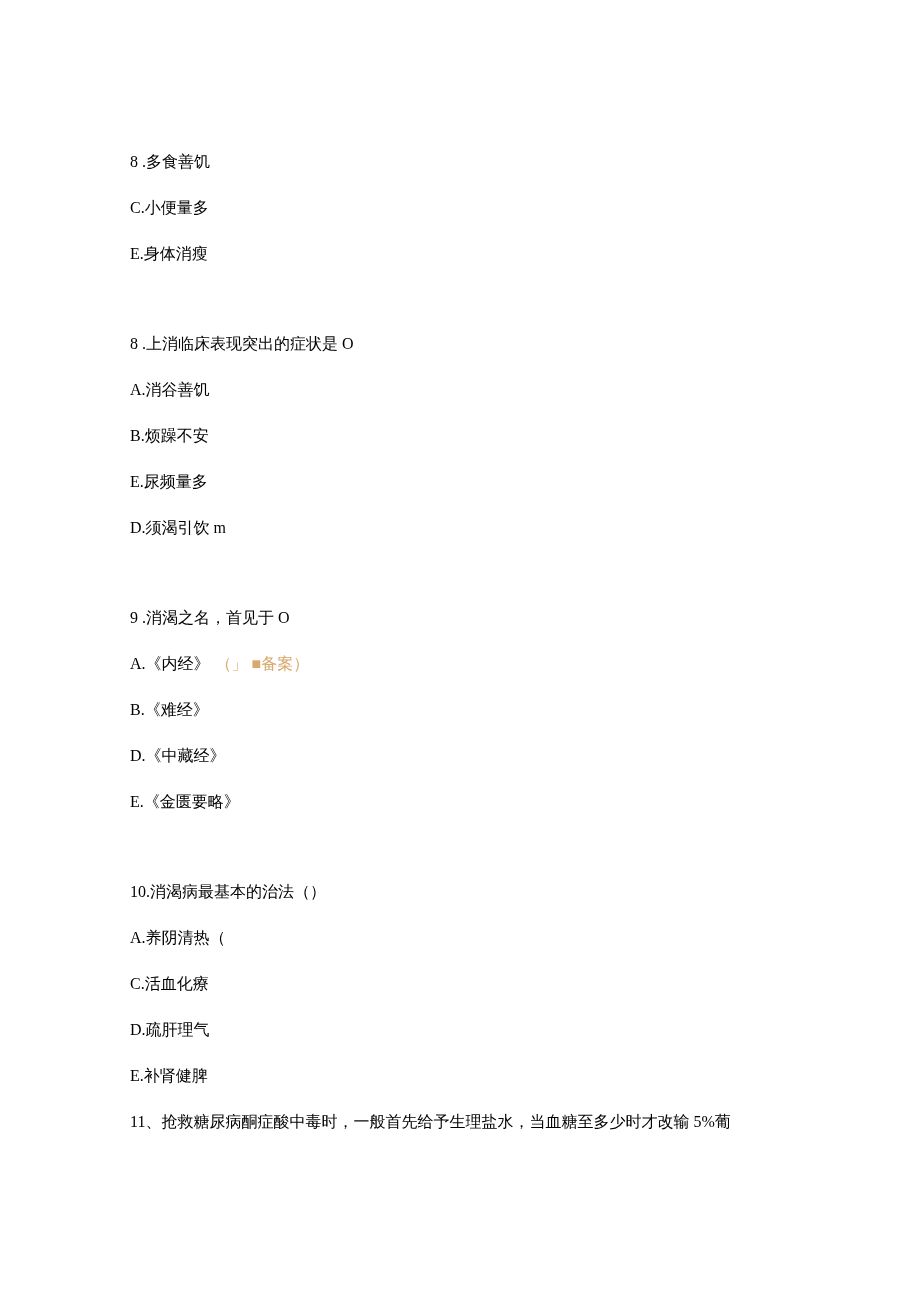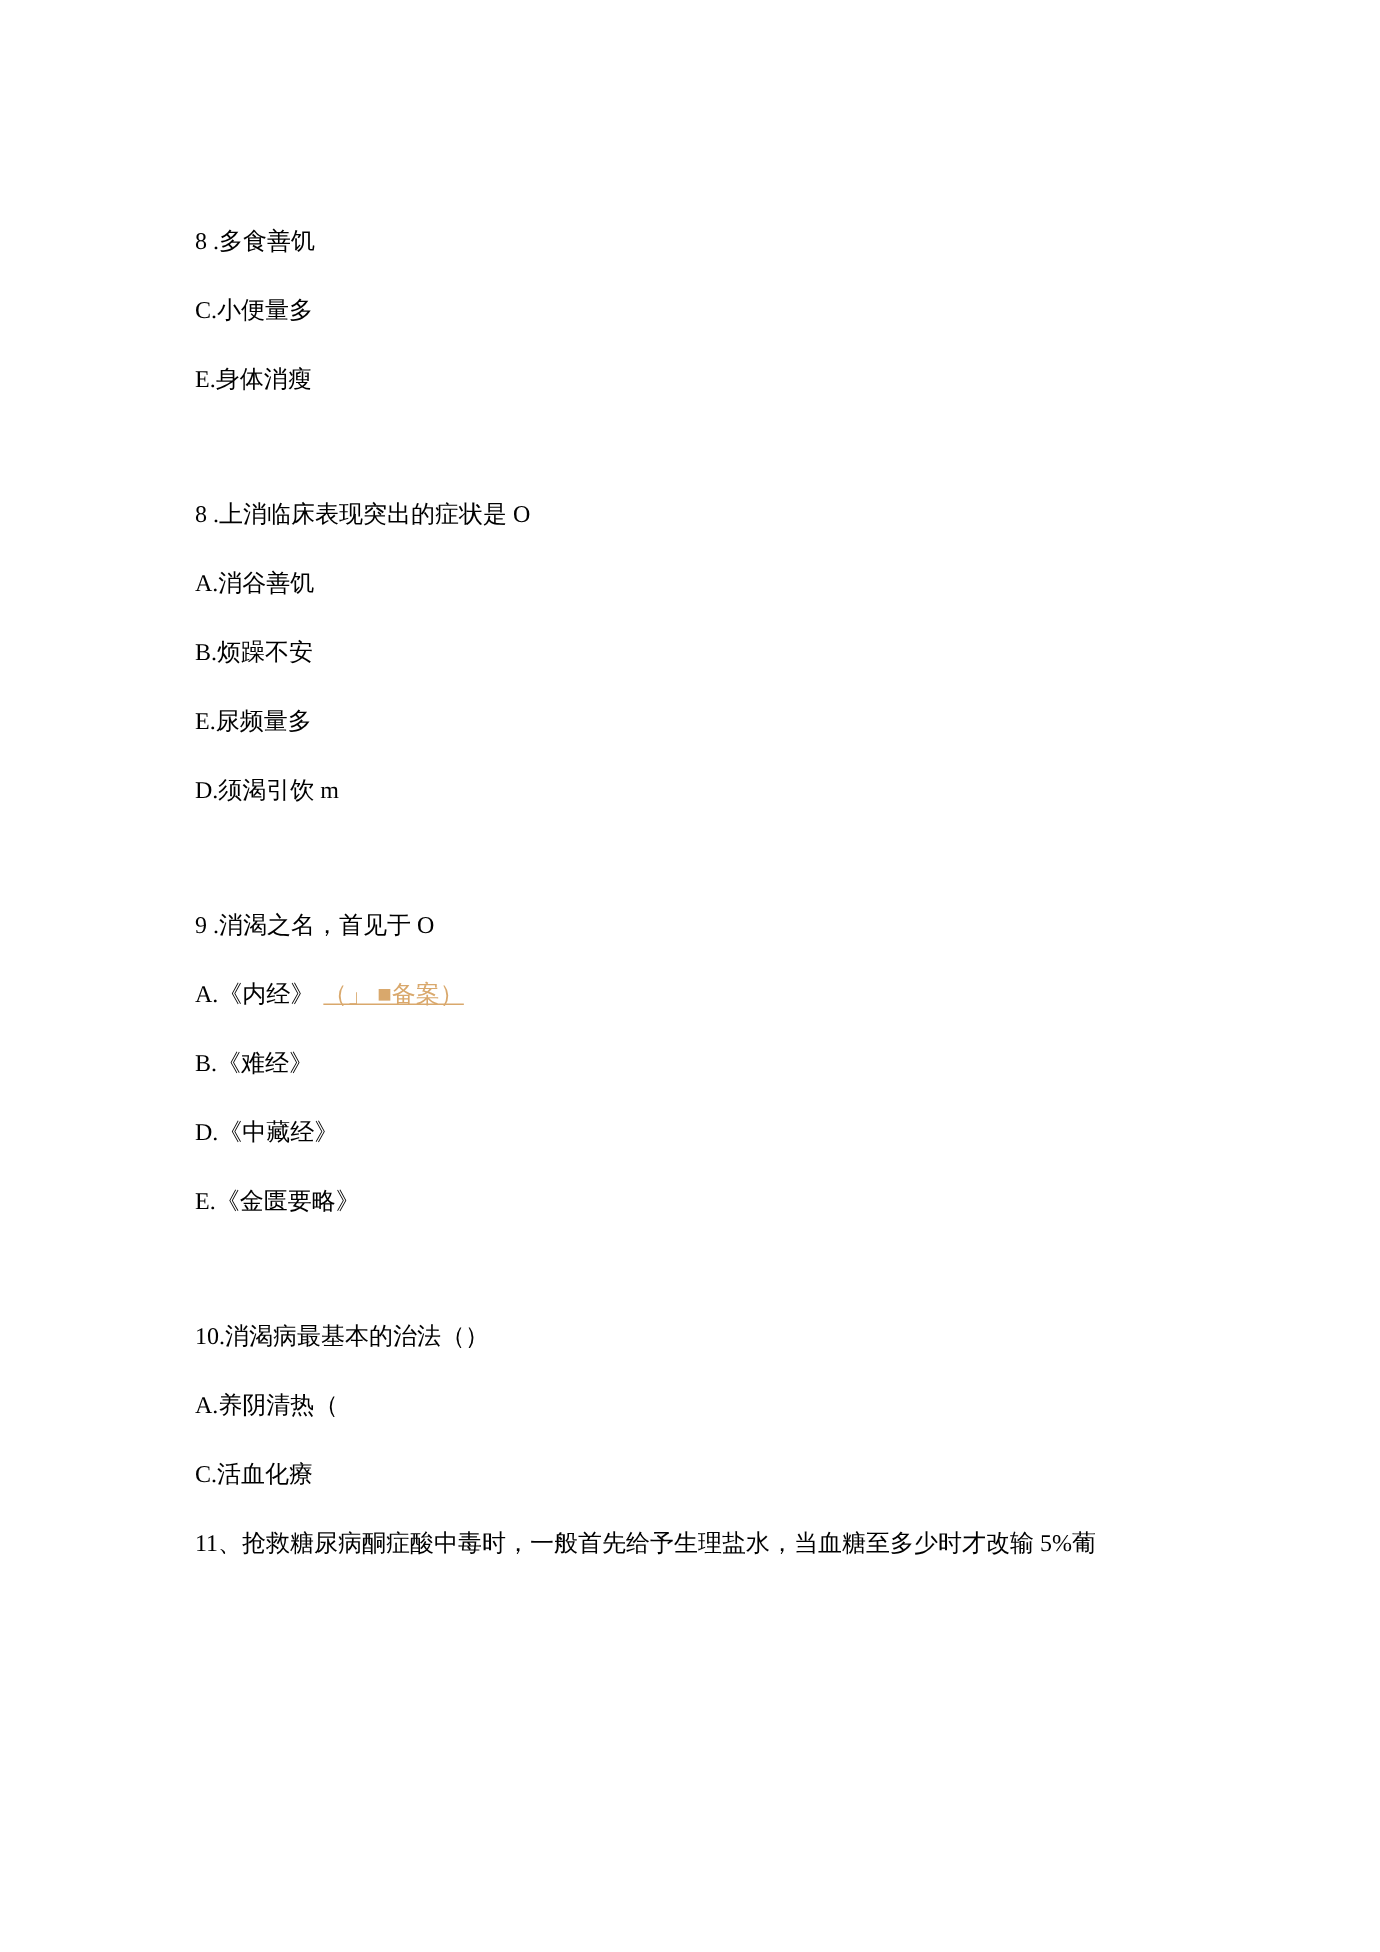--- a/index.html
+++ b/index.html
@@ -19,21 +19,20 @@
   .line {
     margin-bottom: 22px;
   }
   .blank-line {
     height: 22px;
     margin-bottom: 22px;
   }
   .note {
     color: #d9a86c;
     margin-left: 6px;
-    text-decoration: underline;
   }
 </style>
 </head>
 <body>
 
 <div class="page" id="page">
     <div class="line"><span>8 .多食善饥</span></div>
     <div class="line"><span>C.小便量多</span></div>
     <div class="line"><span>E.身体消瘦</span></div>
     <div class="blank-line"></div>
@@ -45,14 +44,16 @@
     <div class="blank-line"></div>
     <div class="line"><span>9 .消渴之名，首见于 O</span></div>
     <div class="line"><span>A.《内经》</span><span class="note">（」 ■备案）</span></div>
     <div class="line"><span>B.《难经》</span></div>
     <div class="line"><span>D.《中藏经》</span></div>
     <div class="line"><span>E.《金匮要略》</span></div>
     <div class="blank-line"></div>
     <div class="line"><span>10.消渴病最基本的治法（）</span></div>
     <div class="line"><span>A.养阴清热（ </span></div>
     <div class="line"><span>C.活血化療</span></div>
+    <div class="line"><span>D.疏肝理气</span></div>
+    <div class="line"><span>E.补肾健脾</span></div>
     <div class="line"><span>11、抢救糖尿病酮症酸中毒时，一般首先给予生理盐水，当血糖至多少时才改输 5%葡</span></div>
   </div>
 
 </body></html>

